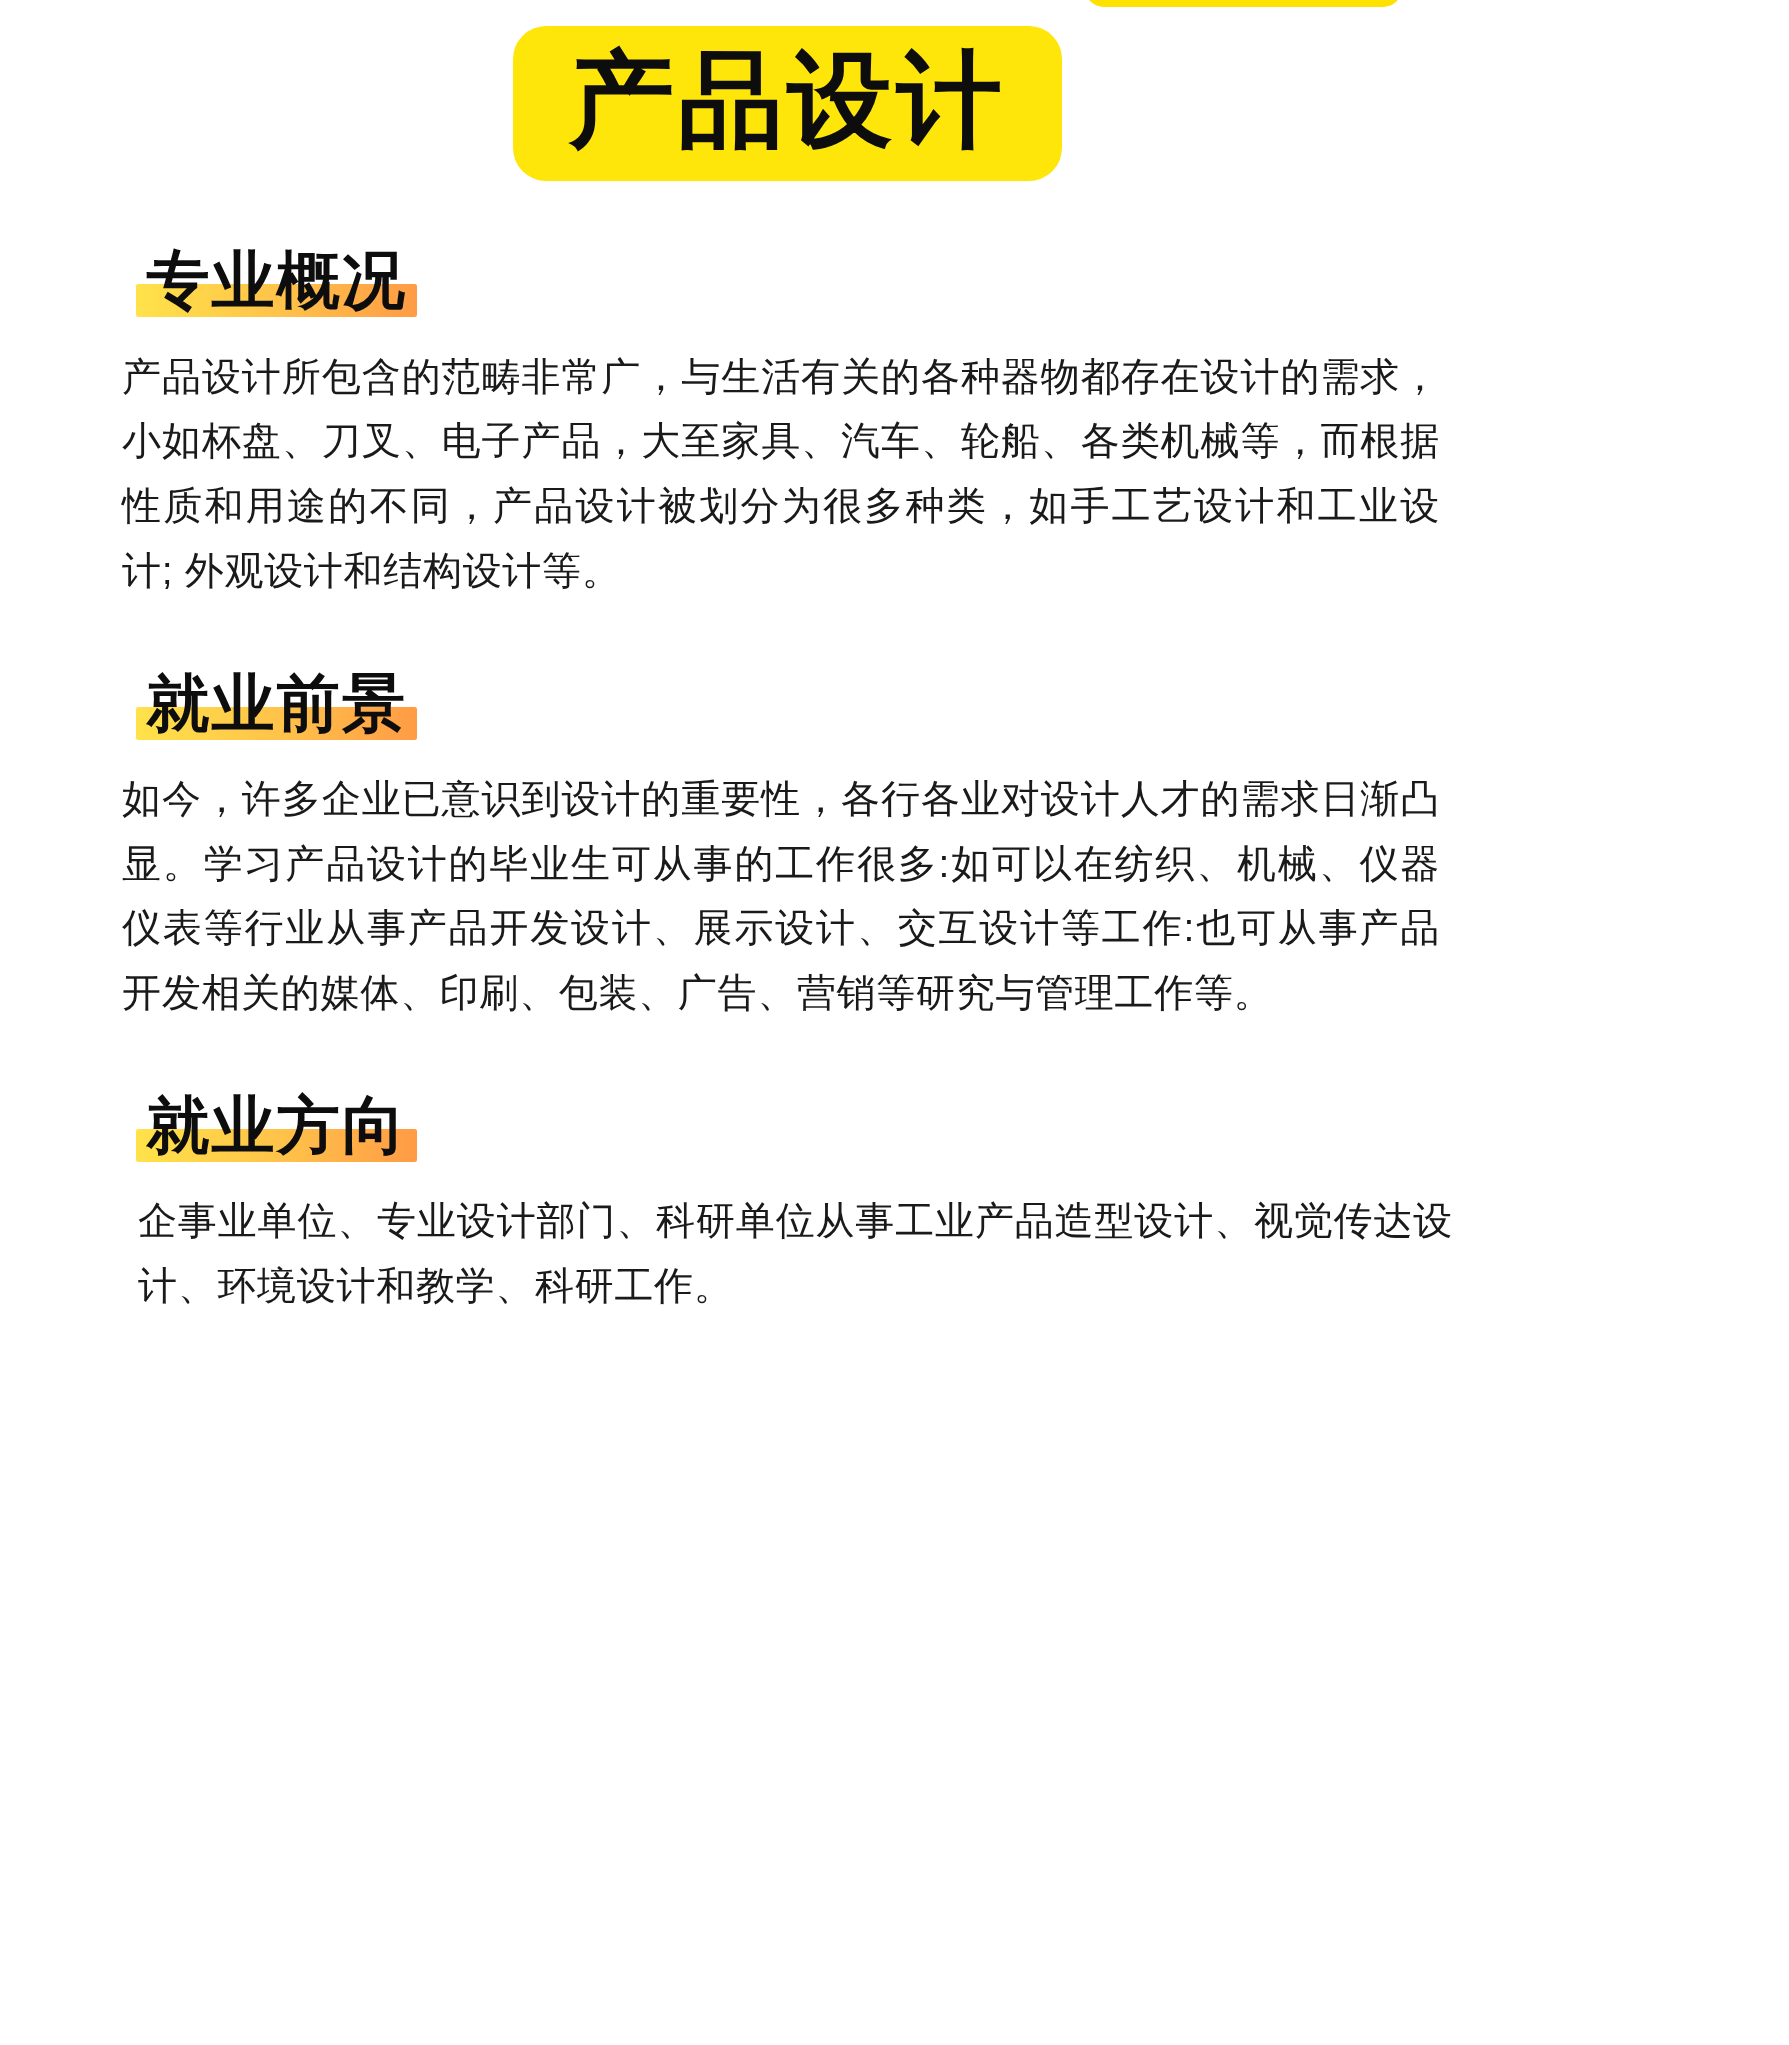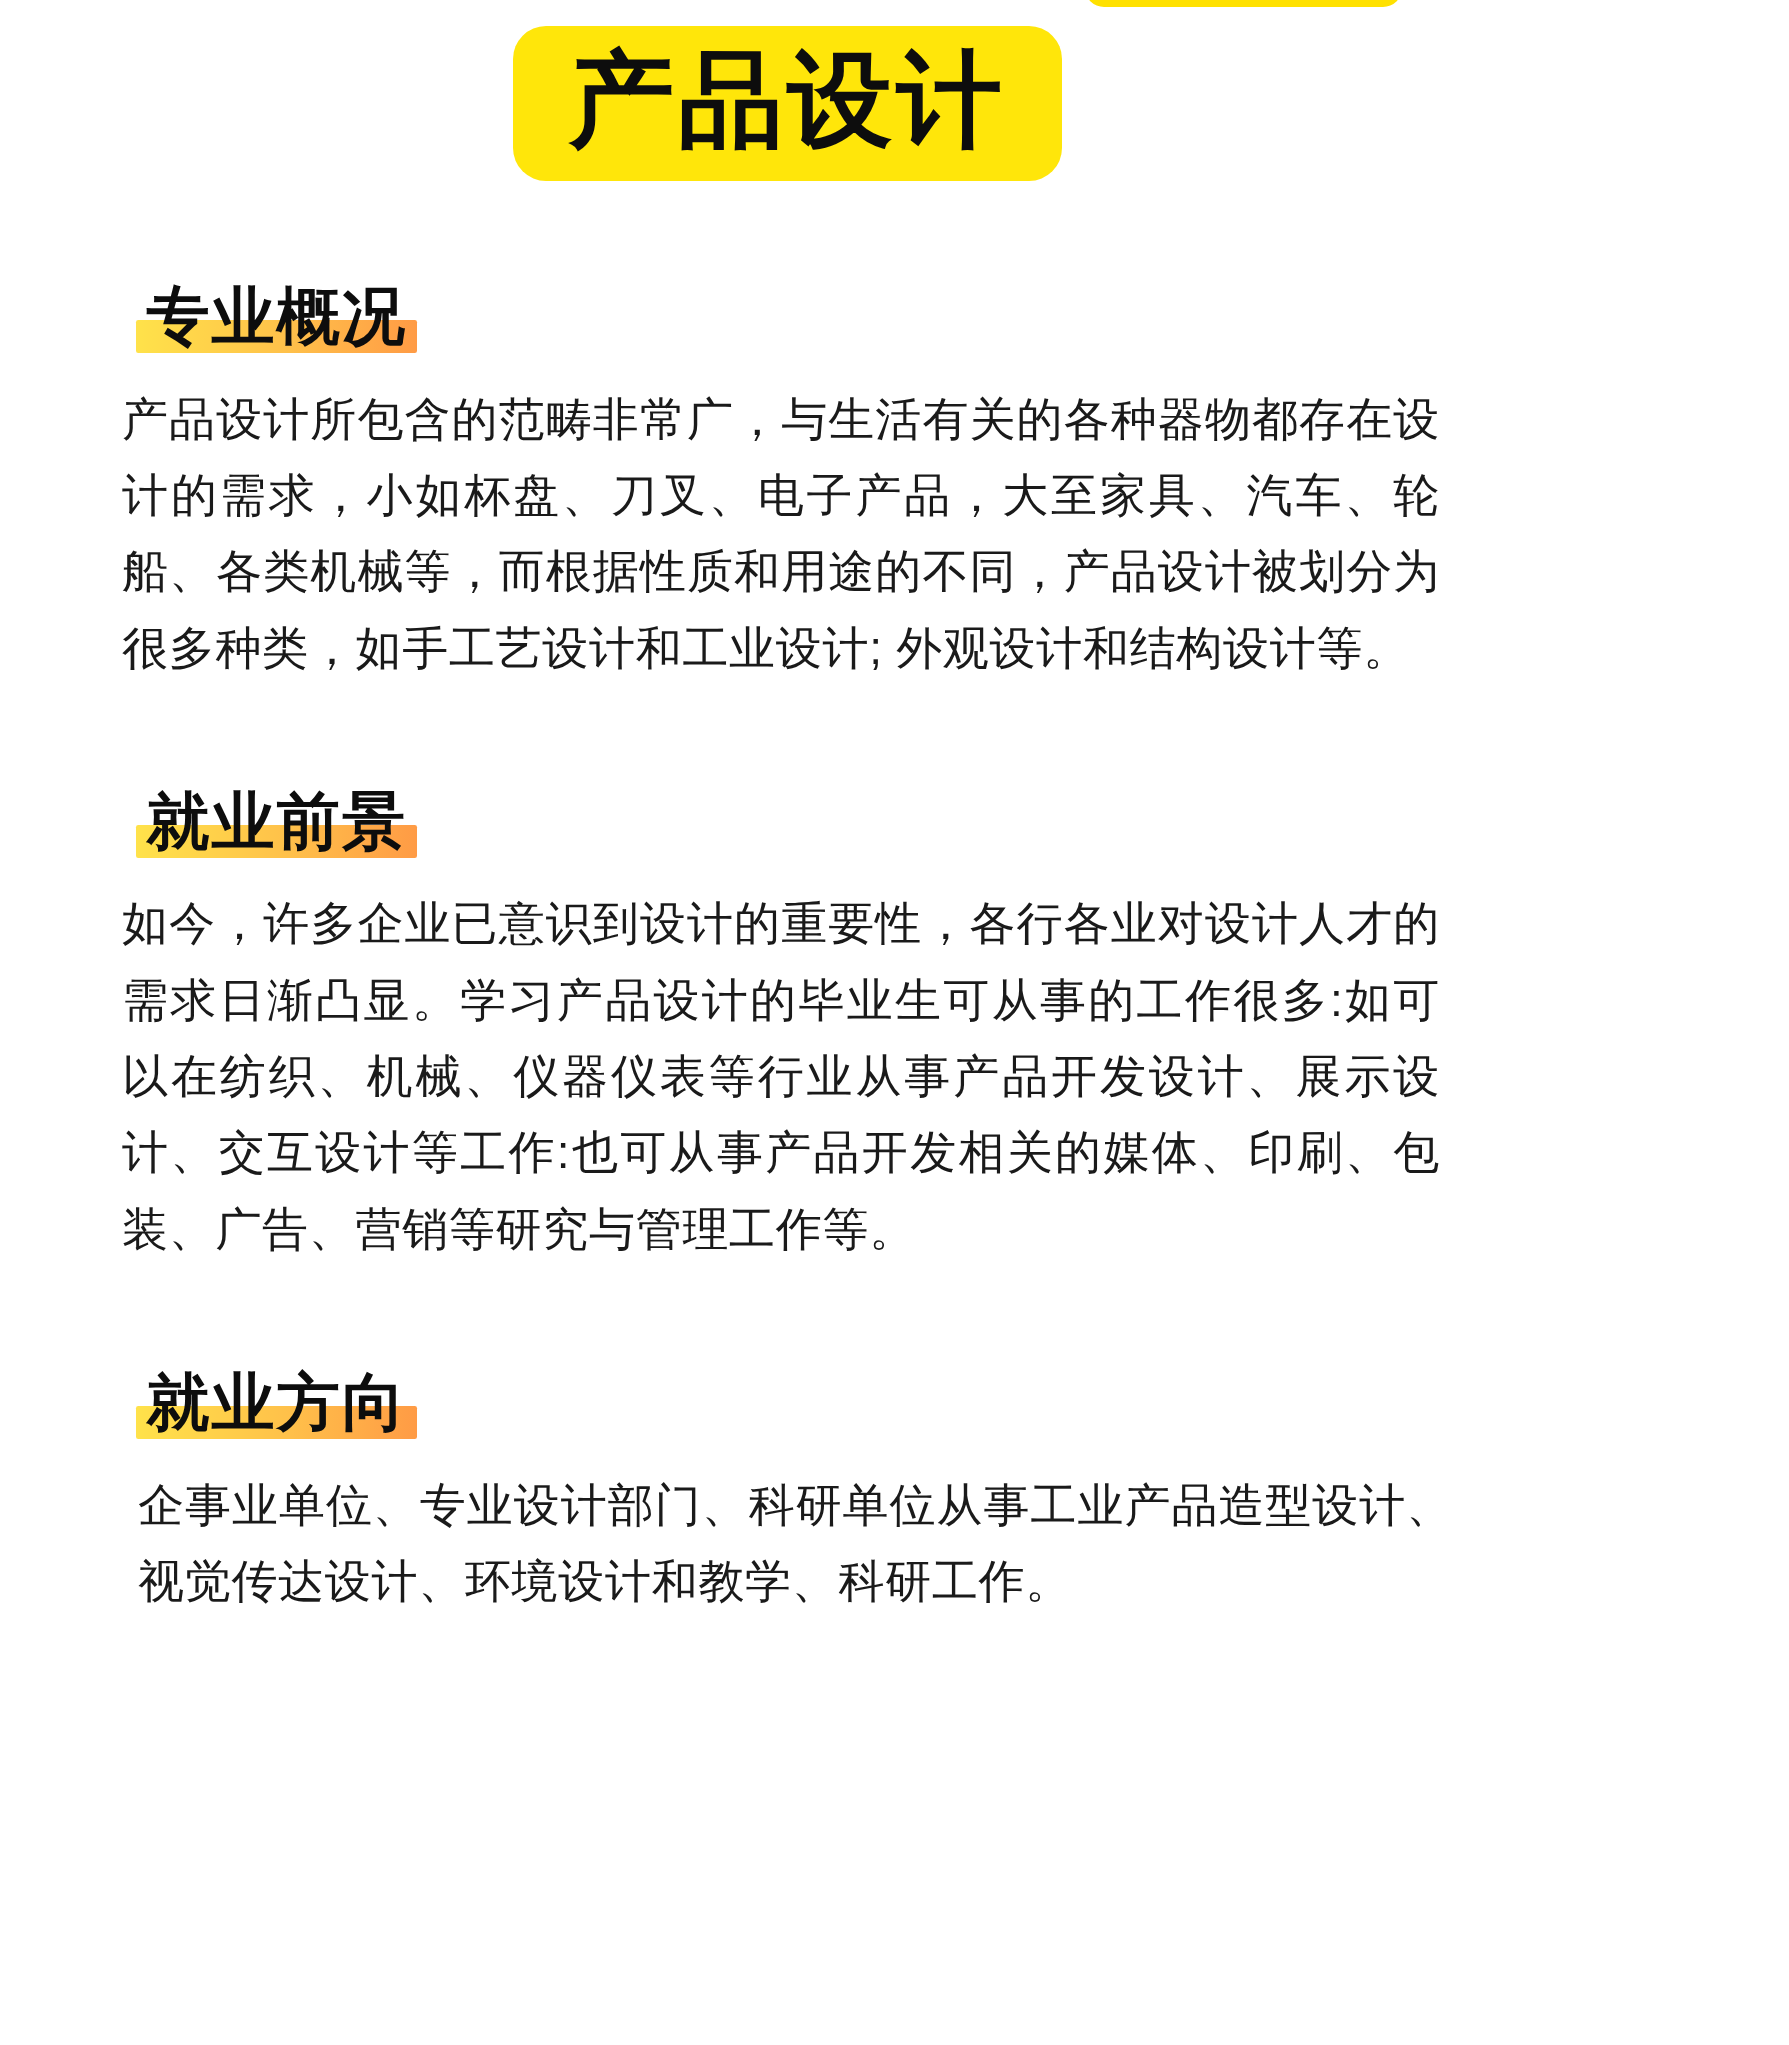--- a/index.html
+++ b/index.html
@@ -51,21 +51,21 @@
     font-size: 105px;
     line-height: 1.05;
     font-weight: 700;
     letter-spacing: 4.3px;
     color: #0d0d0d;
     font-family: "DejaVu Sans", "Liberation Sans", sans-serif;
   }
 
   
   .section {
-    margin-top: 98px;
+    margin-top: 62px;
     padding: 0 122px 0 122px;
   }
   .section:first-of-type {
     margin-top: 86px;
   }
   .sec-head {
     position: relative;
     display: inline-block;
     margin-left: 14.4px;
     padding: 0 10px 0 10px;
@@ -87,21 +87,21 @@
     font-size: 63px;
     line-height: 1.22;
     font-weight: 700;
     letter-spacing: 2.2px;
     color: #0d0d0d;
     font-family: "DejaVu Sans", "Liberation Sans", sans-serif;
   }
 
   .sec-body {
     margin-top: 24.5px;
-    font-size: 46px;
+    font-size: 39px;
     line-height: 1.66;
     letter-spacing: 0.7px;
     color: #1a1a1a;
     font-family: "Liberation Sans", "DejaVu Sans", sans-serif;
     text-align: justify;
     text-justify: inter-ideograph;
   }
   
   .body-narrow { padding-right: 13px; }
   .body-pad-left { padding-left: 16px; }

